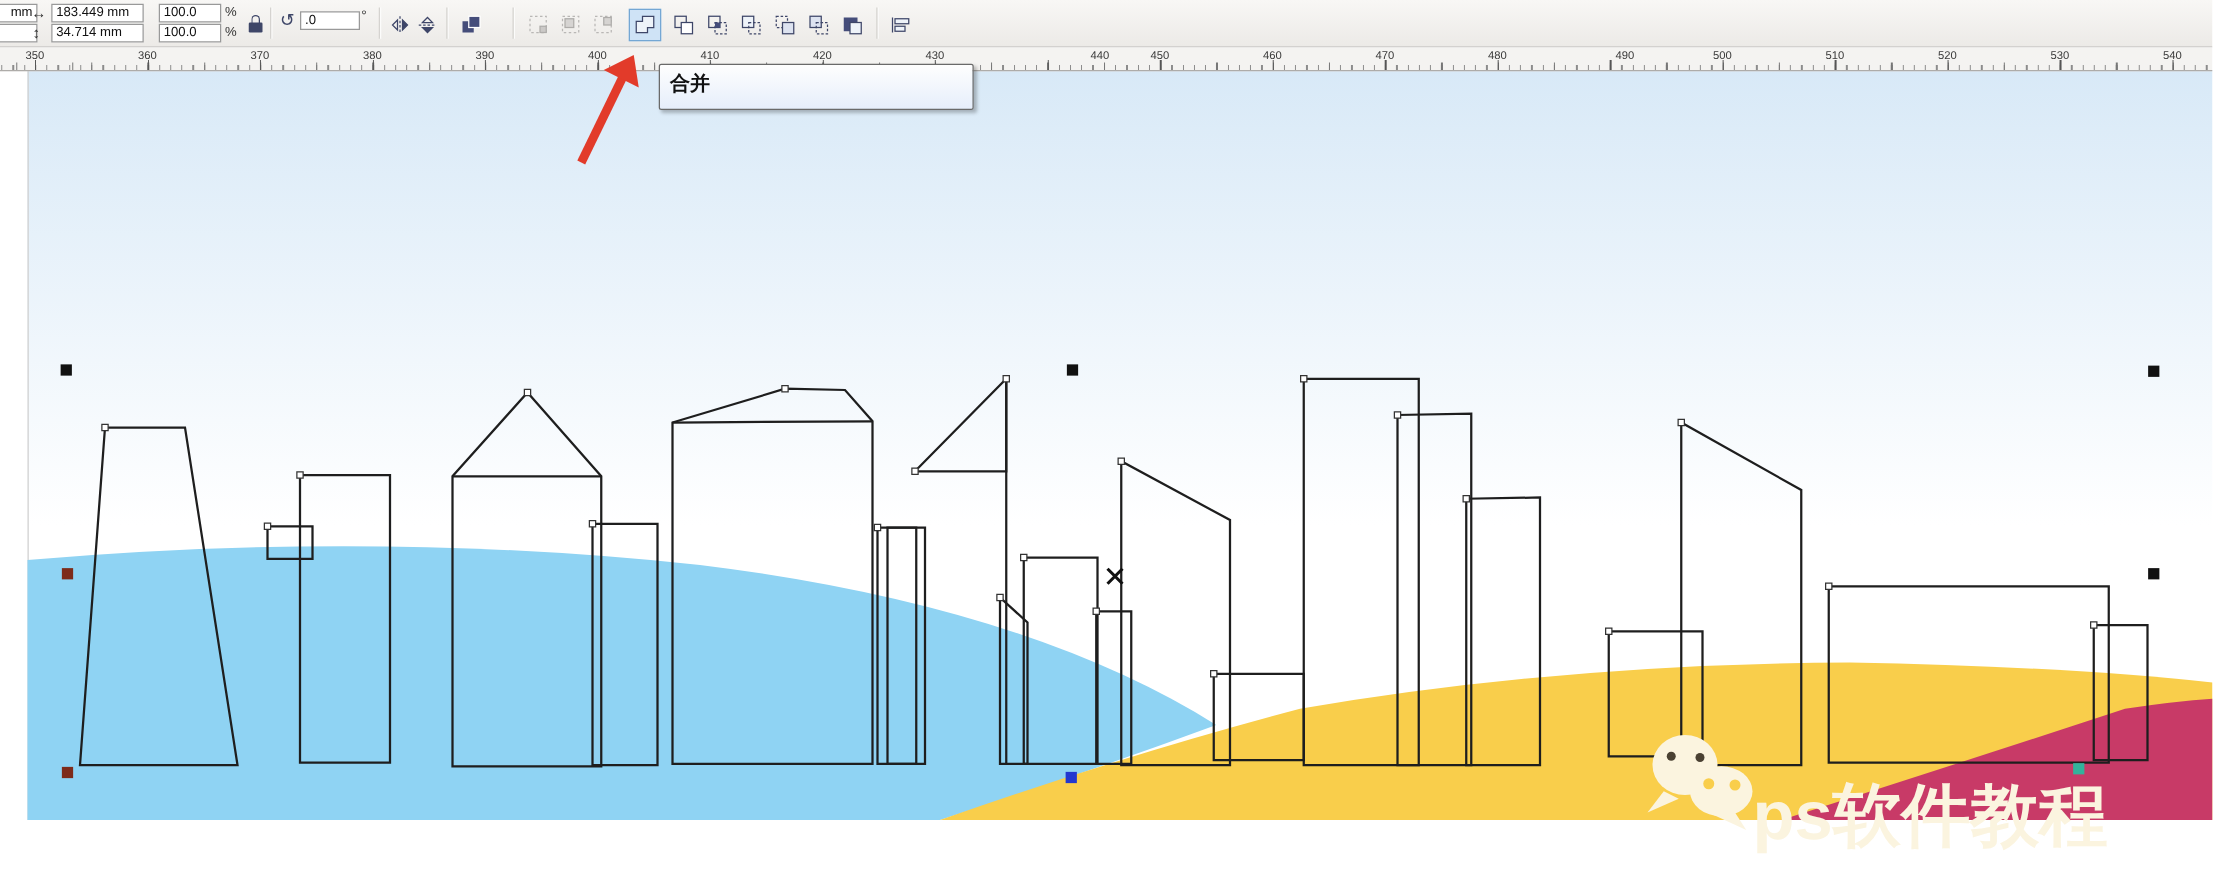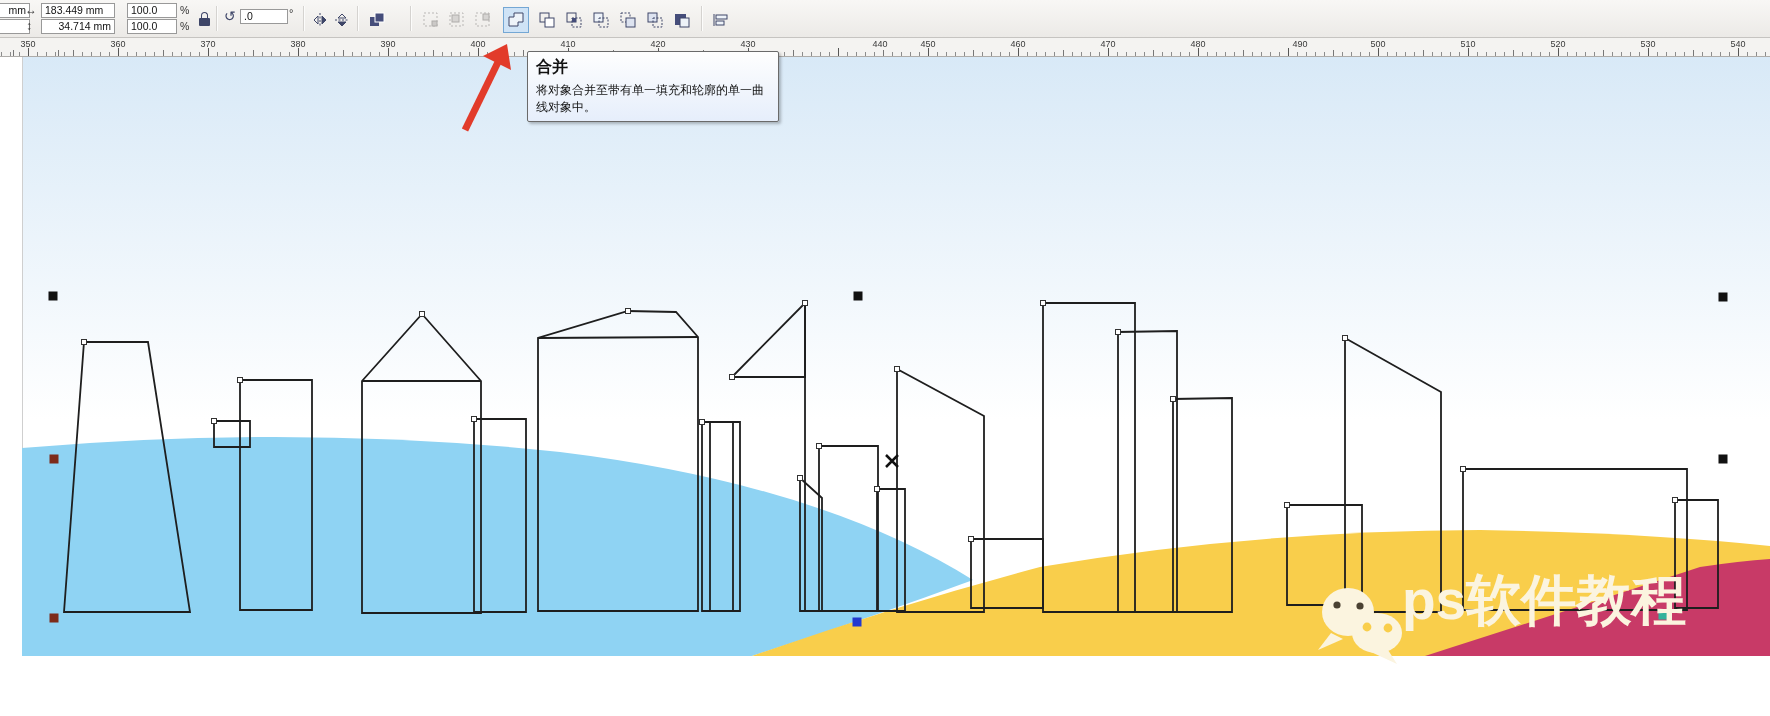--- a/index.html
+++ b/index.html
@@ -29,41 +29,41 @@
            repeating-linear-gradient(90deg,#8c8c8c 0 1px,transparent 1px 9px);
          background-size:100% 8px,100% 6px,100% 4px;
          background-position:28px bottom,73px bottom,1px bottom;
          background-repeat:repeat-x;}
   .ruler-num{position:absolute;top:1px;font-size:9px;color:#3a3a3a;transform:translateX(-50%);}
 
   
   #scene-svg{position:absolute;left:0;top:0;z-index:1;}
   #arrow-svg{position:absolute;left:0;top:0;z-index:9;pointer-events:none;}
 
-  .wm-text{position:absolute;left:1402px;top:564px;z-index:2;font-size:55px;font-weight:bold;
+  .wm-text{position:absolute;left:1402px;top:616px;z-index:2;font-size:55px;font-weight:bold;
            color:#fbf4df;letter-spacing:0px;white-space:nowrap;}
 
   
   .tooltip{position:absolute;left:527px;top:51px;width:234px;z-index:10;
            background:linear-gradient(#fefefe,#e6eefb);border:1px solid #6a6a6a;border-radius:2px;
            box-shadow:2px 2px 3px rgba(0,0,0,.25);padding:5px 8px;color:#111;}
   .tooltip .tt-title{font-size:16px;font-weight:bold;margin-bottom:4px;}
   .tooltip .tt-body{font-size:12px;line-height:17px;}
 </style>
 </head>
 <body>
 
 <div class="toolbar">
   <div class="field" style="left:-36px;top:3px;width:58px;text-align:right;">mm</div>
   <div class="field" style="left:-36px;top:19px;width:58px;text-align:right;"></div>
 
   <span class="glyph" style="left:25px;top:3px;font-size:12px;color:#333;">↔</span>
   <span class="glyph" style="left:26px;top:19px;font-size:12px;color:#333;">↕</span>
   <div class="field" style="left:41px;top:3px;width:66px;">183.449 mm</div>
-  <div class="field" style="left:41px;top:19px;width:66px;text-align:right;">34.714 mm</div>
+  <div class="field" style="left:41px;top:19px;width:66px;">34.714 mm</div>
 
   <div class="field" style="left:127px;top:3px;width:42px;">100.0</div>
   <div class="field" style="left:127px;top:19px;width:42px;">100.0</div>
   <span class="glyph" style="left:180px;top:4px;font-size:10.5px;color:#333;">%</span>
   <span class="glyph" style="left:180px;top:20px;font-size:10.5px;color:#333;">%</span>
 
   <span class="lock"></span>
   <span class="sep" style="left:216px;"></span>
 
   <span class="glyph" style="left:224px;top:8px;font-size:14px;">↺</span>
@@ -273,14 +273,13 @@
 
 <div class="wm-text">ps软件教程</div>
 
 <svg id="arrow-svg" width="1770" height="716" viewBox="0 0 1770 716">
     <line x1="465" y1="130" x2="500" y2="58" stroke="#e23b2a" stroke-width="7"></line>
     <polygon points="507,44 511,70 483,56" fill="#e23b2a"></polygon>
   </svg>
 
 <div class="tooltip">
   <div class="tt-title">合并</div>
-  <div class="tt-body">将对象合并至带有单一填充和轮廓的单一曲线对象中。</div>
 </div>
 
 </body></html>

